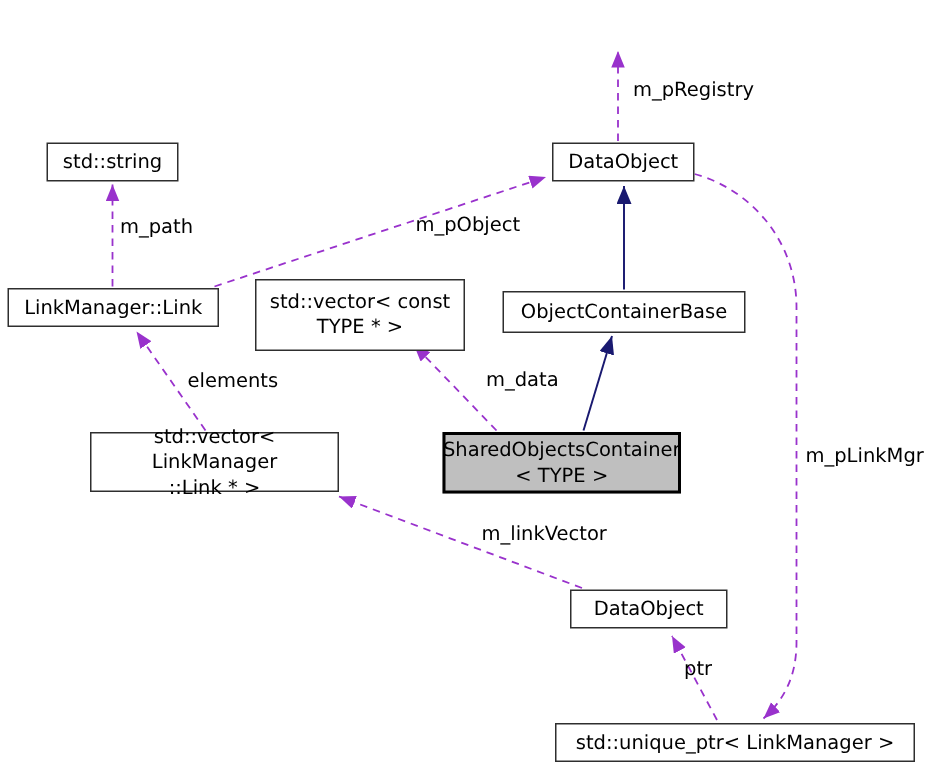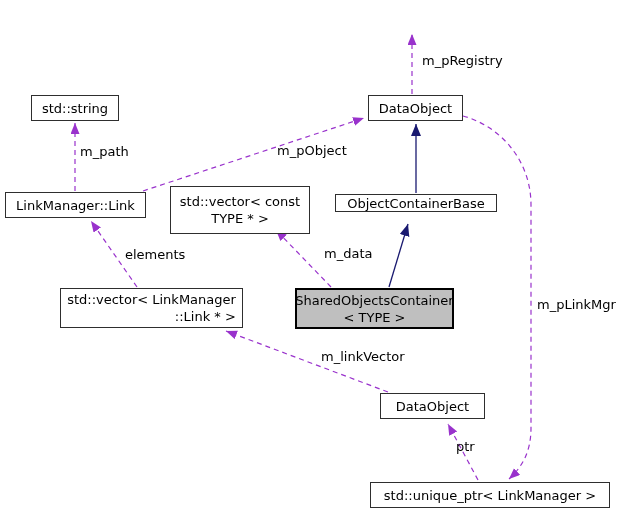--- a/index.html
+++ b/index.html
@@ -90,26 +90,26 @@
 
   <div class="node" style="left:368px; top:95px; width:95px;  height:26px;">DataObject</div>
 
   <div class="node" style="left:31px;  top:95px; width:88px;  height:26px;">std::string</div>
 
   <div class="node" style="left:5px;   top:192px; width:141px; height:26px;">LinkManager::Link</div>
 
   <div class="node" style="left:170px; top:186px; width:140px; height:48px;">std::vector&lt; const
 TYPE * &gt;</div>
 
-  <div class="node" style="left:335px; top:194px; width:162px; height:18px;">ObjectContainerBase</div>
+  <div class="node" style="left:335px; top:194px; width:162px; height:28px;">ObjectContainerBase</div>
 
   <div class="node focus" style="left:295px; top:288px; width:159px; height:41px;">SharedObjectsContainer
 &lt; TYPE &gt;</div>
 
-  <div class="node" style="left:60px;  top:288px; width:183px; height:40px;text-align:right;">std::vector&lt; LinkManager
+  <div class="node" style="left:60px;  top:288px; width:166px; height:40px;">std::vector&lt; LinkManager
 ::Link * &gt;</div>
 
   <div class="node" style="left:380px; top:393px; width:105px; height:26px;">DataObject</div>
 
   <div class="node" style="left:370px; top:482px; width:240px; height:26px;">std::unique_ptr&lt; LinkManager &gt;</div>
 
   <span class="edge-label" style="left:422px; top:54px;">m_pRegistry</span>
 
   <span class="edge-label" style="left:80px; top:145px;">m_path</span>
 

